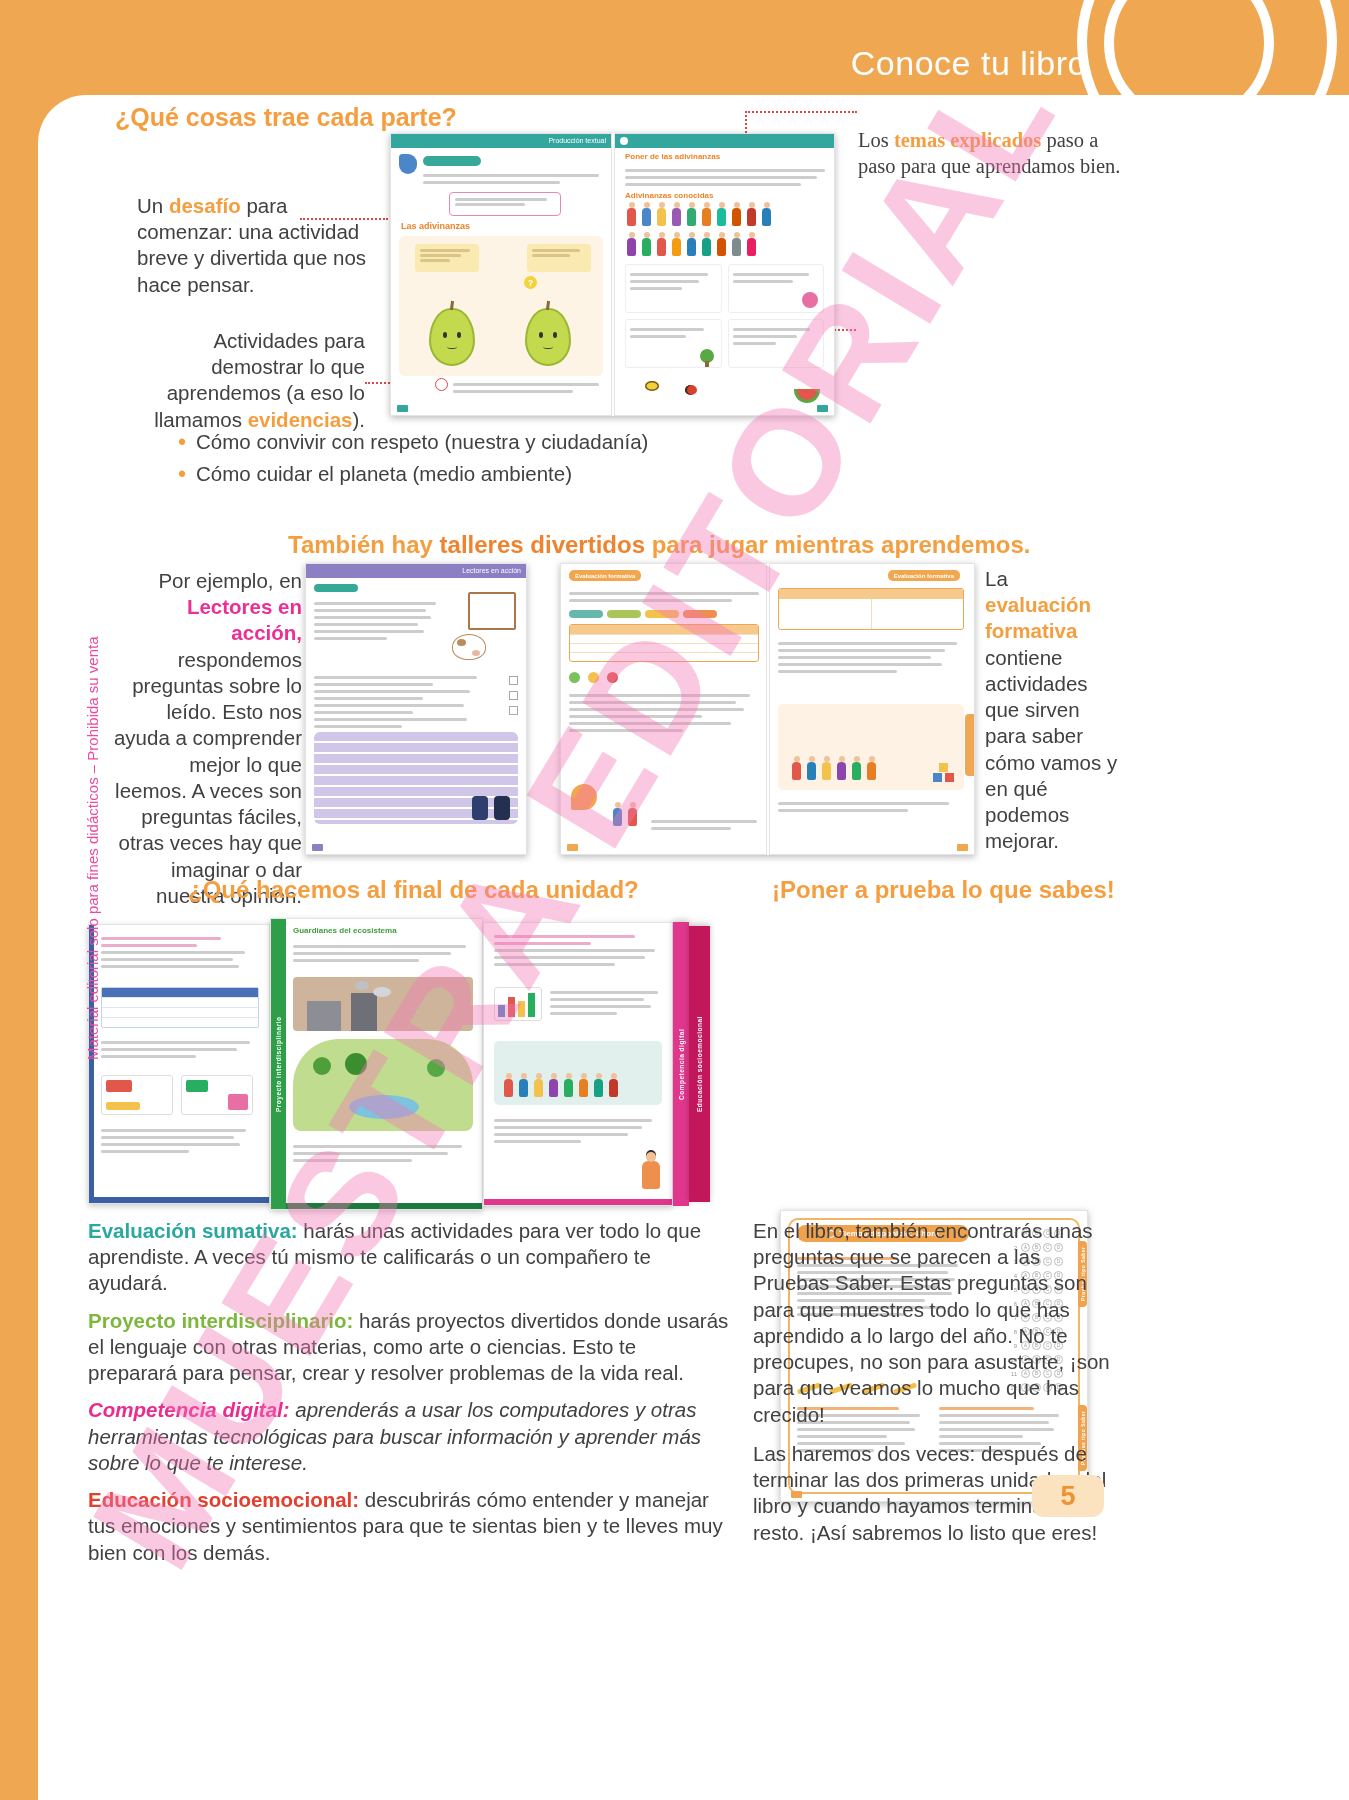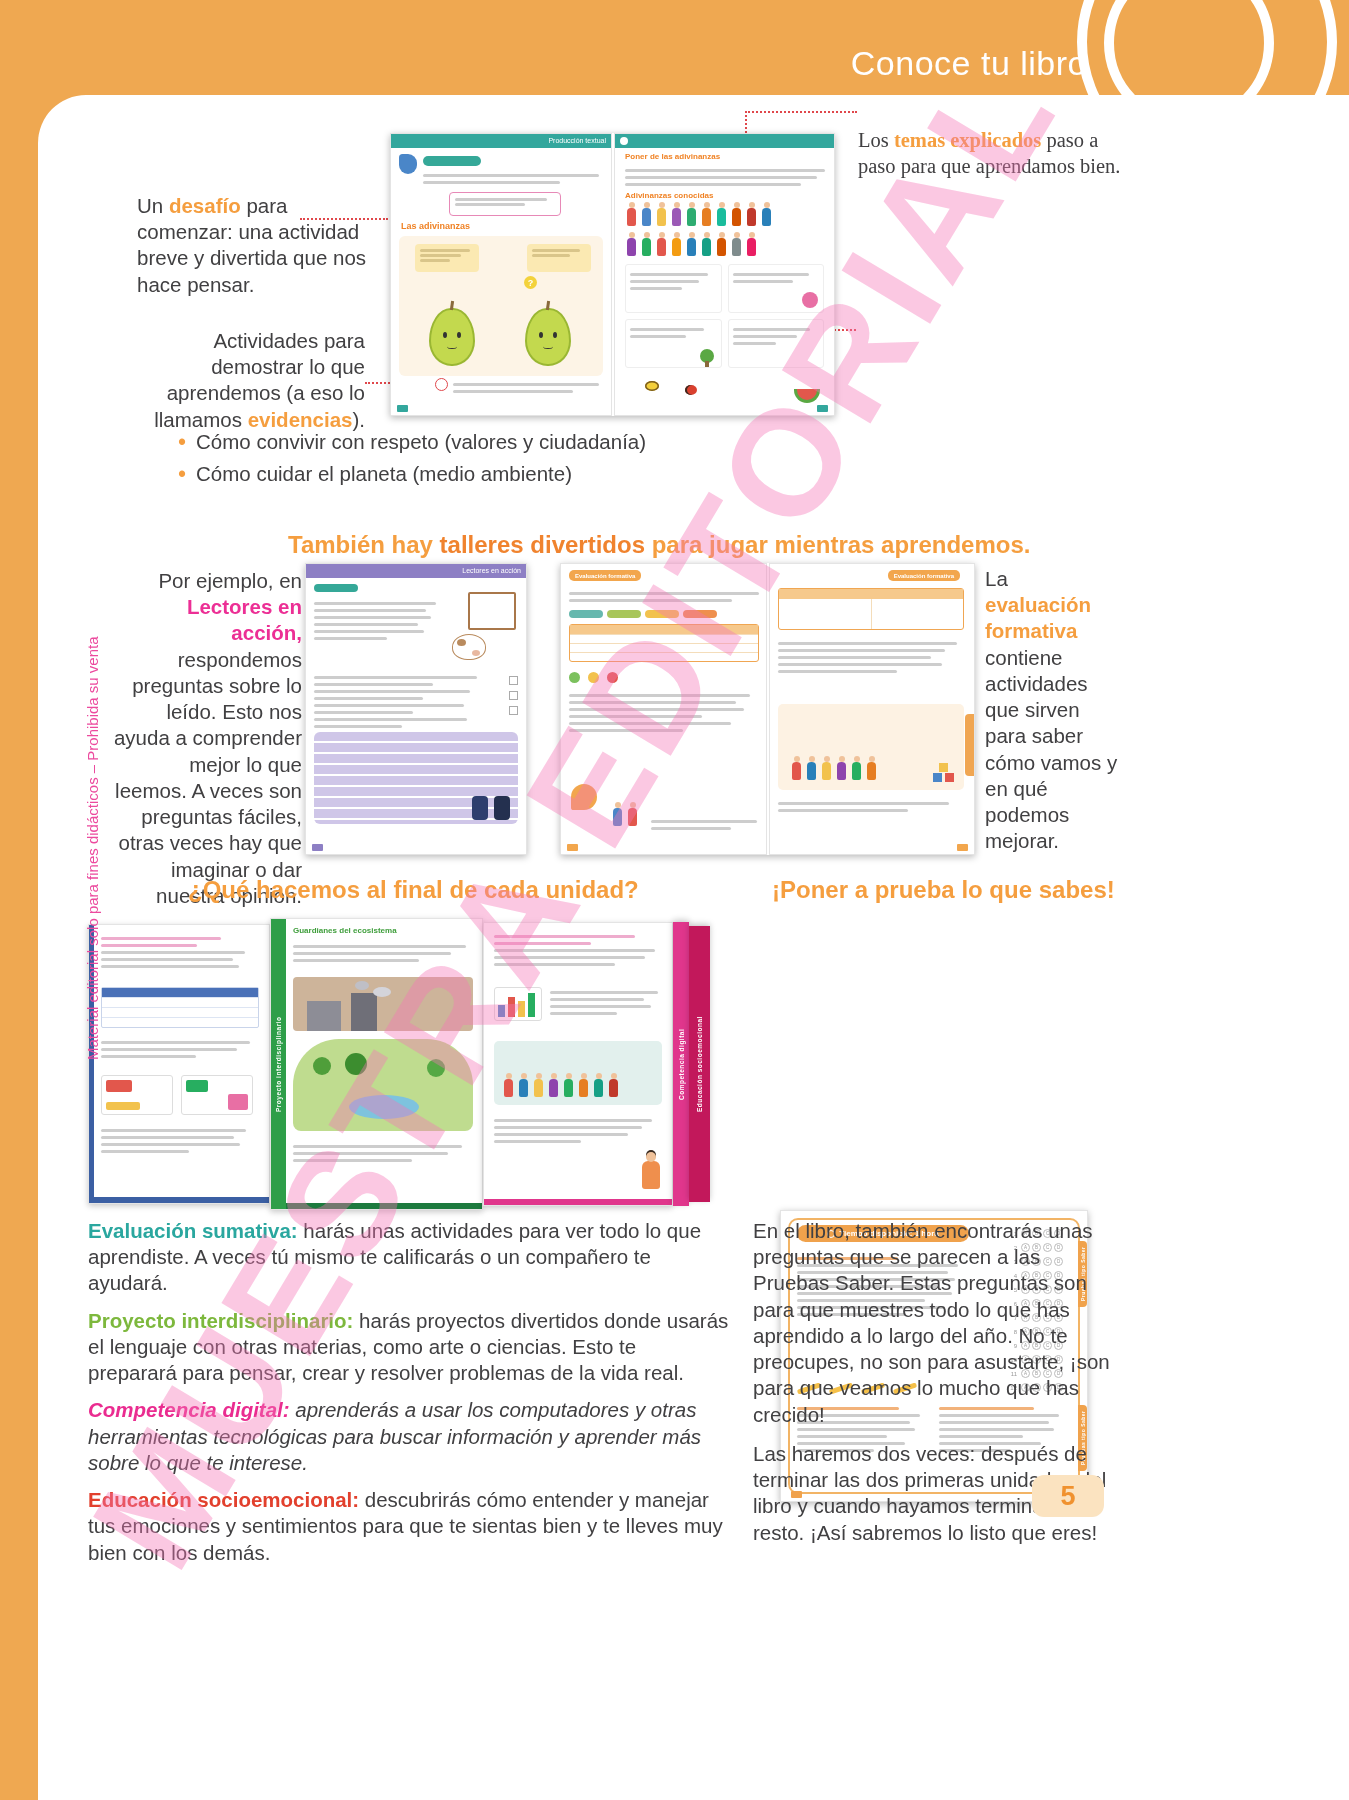--- a/index.html
+++ b/index.html
@@ -68,20 +68,21 @@
 <div class="page">
 
   <div class="content-bg"></div>
 
   <div class="header">
     <div class="arc a1"></div>
     <div class="arc a2"></div>
     <div class="header-title">Conoce tu libro</div>
   </div>
 
+  <div class="h-orange" style="left:115px;top:103px;">¿Qué cosas trae cada parte?</div>
 
   <p class="txt" style="left:137px;top:193px;width:232px;"><span>Un </span><span class="hl-orange">desafío</span><span> para comenzar: una actividad breve y divertida que nos hace pensar.</span></p>
 
   <p class="txt" style="left:130px;top:328px;width:235px;text-align:right;"><span>Actividades para demostrar lo que aprendemos (a eso lo llamamos </span><span class="hl-orange">evidencias</span><span>).</span></p>
 
   <p class="txt" style="left:858px;top:127px;width:268px;font-family:Liberation Serif, serif;"><span>Los </span><span class="hl-orange">temas explicados</span><span> paso a paso para que aprendamos bien.</span></p>
 
 
   <div class="dotl" style="left:300px;top:218px;width:88px;"></div>
   <div class="dotl" style="left:365px;top:382px;width:64px;"></div>
@@ -196,21 +197,21 @@
           </div>
       </div>
       <span style="position:absolute;bottom:24px;left:30px;width:14px;height:10px;background:#f3cf3c;border-radius:50%;box-shadow:inset 0 0 0 1.5px #7a5c1e;"></span>
       <span style="position:absolute;bottom:20px;left:70px;width:12px;height:10px;background:#d9402e;border-radius:50%;box-shadow:inset 2px 0 0 #3a2a20;"></span>
       <span style="position:absolute;bottom:12px;right:14px;width:26px;height:14px;background:#e2574c;border:3px solid #5aa843;border-top:none;border-radius:0 0 26px 26px;"></span>
       <div class="pgnum" style="right:6px;background:#33a79d;"></div>
     </div>
   </div>
 
   <ul class="bullets" style="left:178px;top:430px;width:475px;">
-    <li>Cómo convivir con respeto (valores y ciudadanía)</li>
+    <li>Cómo convivir con respeto (nuestra y ciudadanía)</li>
     <li>Cómo cuidar el planeta (medio ambiente)</li>
   </ul>
 
   <div class="h-orange" style="left:288px;top:531px;font-size:24px;"><span>También hay </span><span style="color:#f0832e;">talleres divertidos</span><span> para jugar mientras aprendemos.</span></div>
 
   <p class="txt" style="left:113px;top:568px;width:189px;text-align:right;"><span>Por ejemplo, en </span><span class="hl-magenta">Lectores en acción,</span><span> respondemos preguntas sobre lo leído. Esto nos ayuda a comprender mejor lo que leemos. A veces son preguntas fáciles, otras veces hay que imaginar o dar nuestra opinión.</span></p>
 
   <p class="txt" style="left:985px;top:566px;width:134px;"><span>La </span><span class="hl-orange">evaluación formativa</span><span> contiene actividades que sirven para saber cómo vamos y en qué podemos mejorar.</span></p>
 
   <div class="thumb pg" style="left:305px;top:563px;width:222px;height:292px;">

